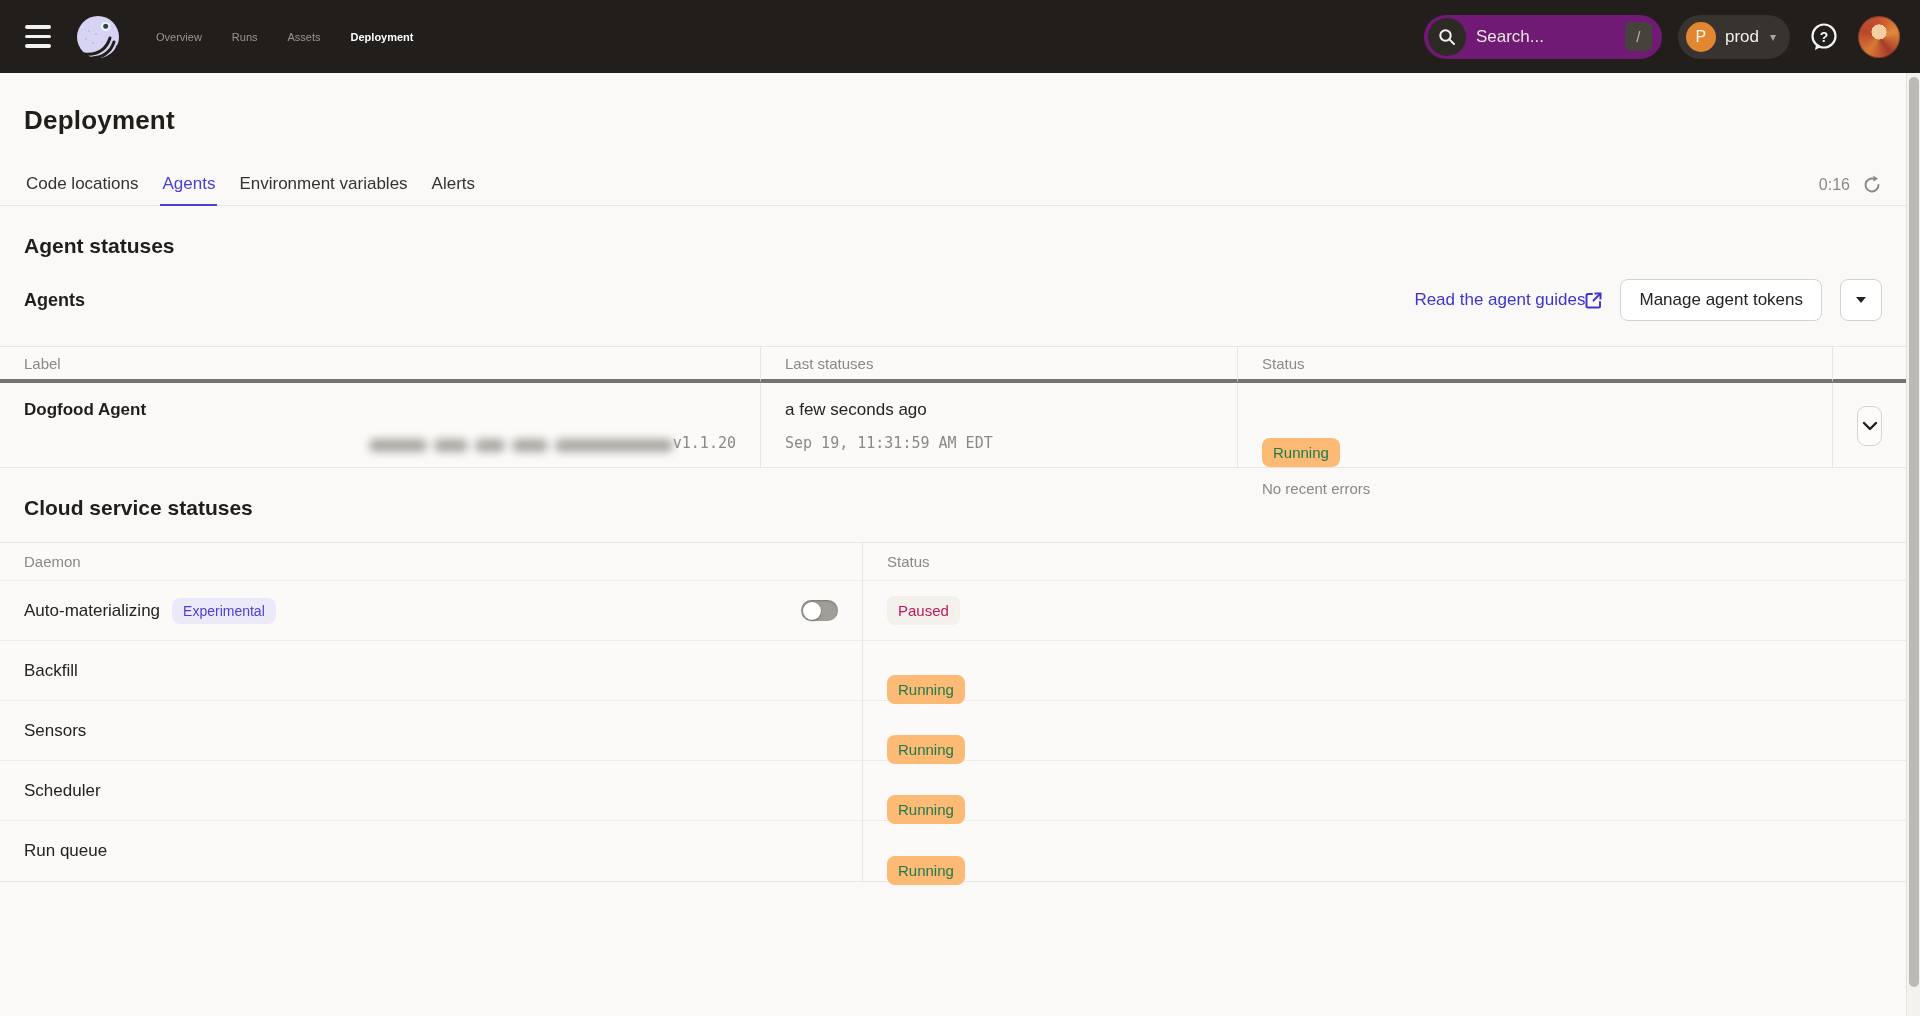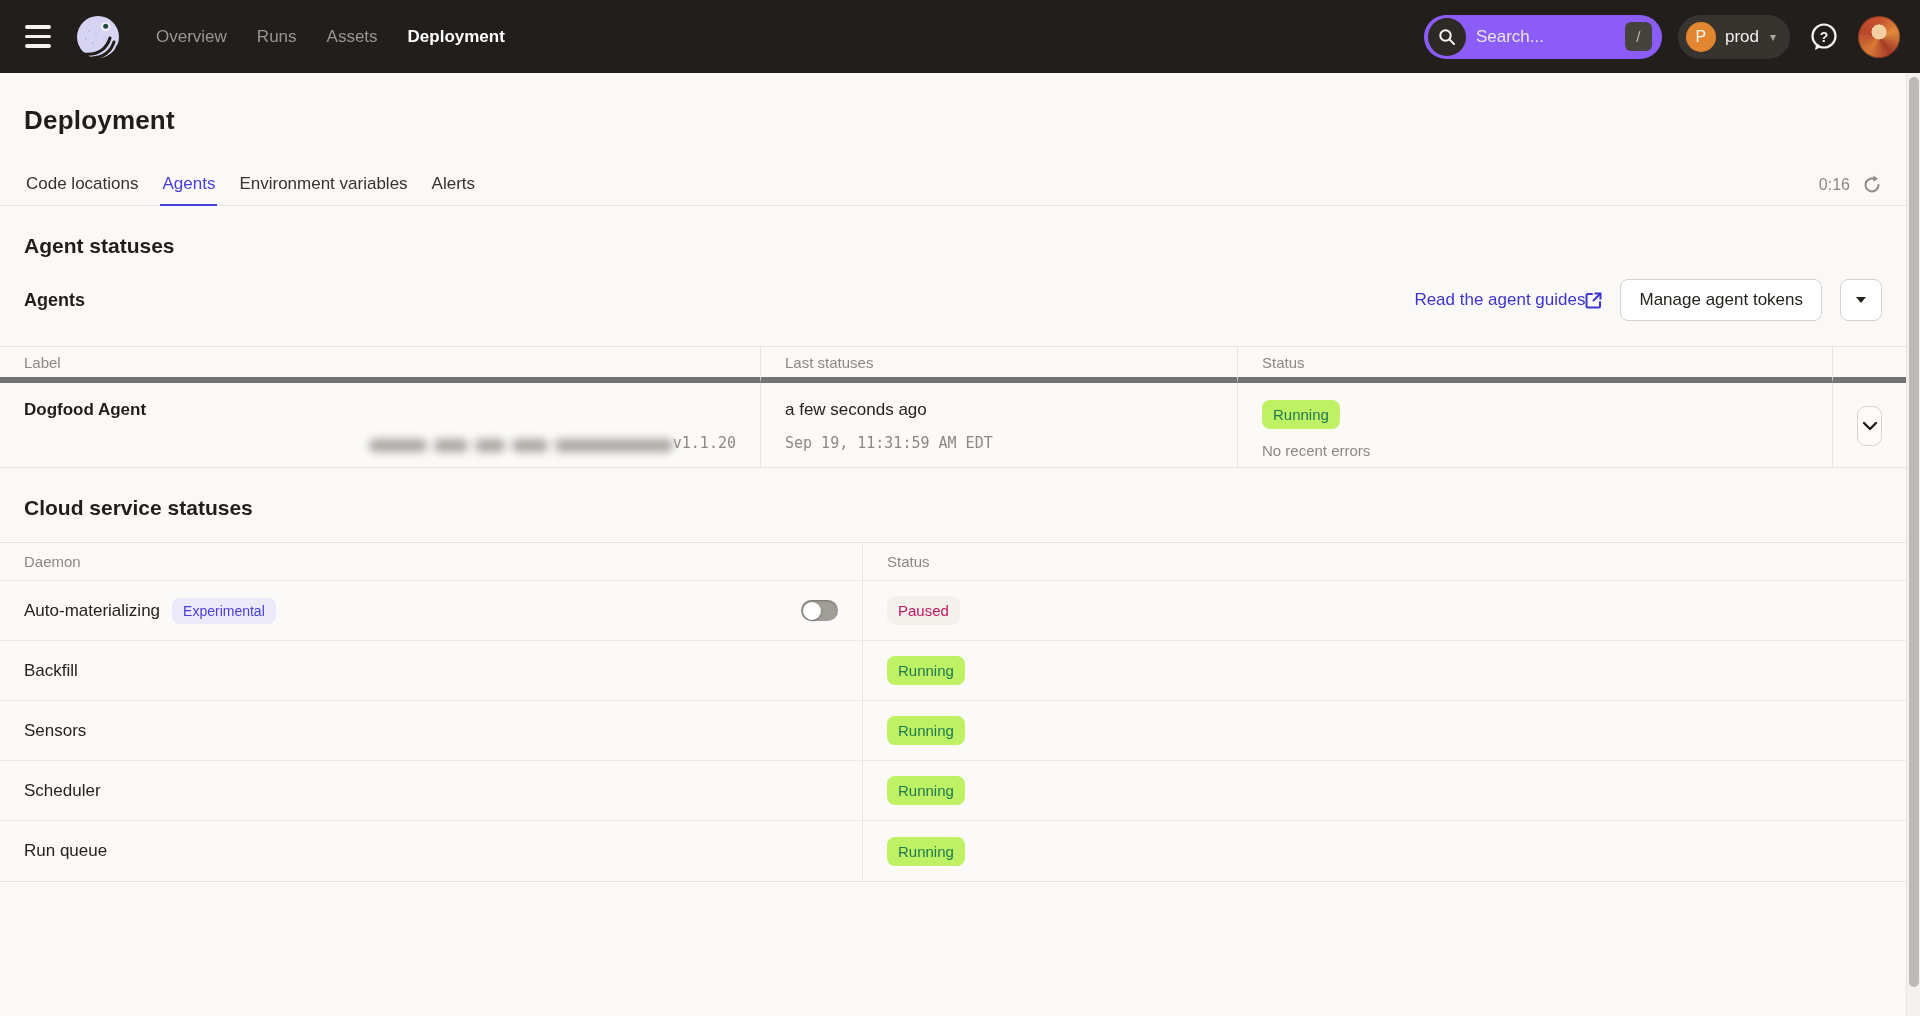--- a/index.html
+++ b/index.html
@@ -10,24 +10,24 @@
   
   .topnav {
     height:73px; background:#221E1B; display:flex; align-items:center;
     padding:0 20px 0 18px; gap:8px;
   }
   .hamburger { width:40px; height:40px; background:none; border:none; cursor:pointer;
     display:flex; flex-direction:column; justify-content:center; gap:6px; align-items:center; }
   .hamburger span { display:block; width:26px; height:3.5px; background:#F5F3F1; border-radius:2px; }
   .logo { width:48px; height:48px; margin:0 14px 0 8px; display:flex; align-items:center; justify-content:center; }
   .navlinks { display:flex; align-items:center; gap:30px; margin-left:12px; }
-  .navlink { font-size:17px; color:#9A958F; text-decoration:none; background:none; border:none; cursor:pointer; font-family:inherit; }
+  .navlink { font-size:11px; color:#9A958F; text-decoration:none; background:none; border:none; cursor:pointer; font-family:inherit; }
   .navlink.active { color:#FFFFFF; font-weight:700; }
   .nav-right { margin-left:auto; display:flex; align-items:center; gap:16px; }
-  .searchbox { width:238px; height:44px; background:#8b5cf6; border-radius:22px; display:flex; align-items:center; padding:0 10px 0 4px; cursor:text;justify-content:center; }
+  .searchbox { width:238px; height:44px; background:#701a75; border-radius:22px; display:flex; align-items:center; padding:0 10px 0 4px; cursor:text;justify-content:center; }
   .search-iconwrap { width:38px; height:38px; border-radius:50%; background:#2D2925; display:flex; align-items:center; justify-content:center; }
   .search-placeholder { color:#E9E6E2; font-size:17px; margin-left:10px; flex:1; }
   .slash-badge { width:27px; height:29px; background:#46423C; border-radius:6px; color:#BAB6B0;
     display:flex; align-items:center; justify-content:center; font-size:15px; }
   .org-chip { height:44px; background:#37332E; border:none; border-radius:22px; display:flex; align-items:center;
     gap:9px; padding:0 14px 0 8px; cursor:pointer; font-family:inherit; }
   .org-avatar { width:30px; height:30px; border-radius:50%; background:#E2872F; color:#FDF6EE;
     display:flex; align-items:center; justify-content:center; font-size:16px; font-weight:400; }
   .org-name { color:#F2EFEB; font-size:17px; }
   .org-chip .chev { color:#A9A49E; font-size:12px; margin-left:2px; }
@@ -63,34 +63,34 @@
   .btn { background:#FFFFFF; border:1px solid #D6D3CE; border-radius:8px; height:42px; font-size:17px;
     color:#26231F; font-family:inherit; cursor:pointer; display:flex; align-items:center; justify-content:center; }
   .btn-manage { padding:0 18px; }
   .btn-caret { width:42px; }
   .btn-caret .tri { width:0; height:0; border-left:5px solid transparent; border-right:5px solid transparent; border-top:6px solid #26231F; }
 
   
   .agents-table { margin-top:24px; width:1906px; border-top:1px solid #E8E6E2; border-bottom:1px solid #E8E6E2;
     display:grid; grid-template-columns:760px 477px 595px 74px; background:#FBFAF8; }
   .agents-table .hcell { height:36px; display:flex; align-items:center; padding:0 24px; font-size:15px; color:#8C8883;
-    border-bottom:6px solid #737373; }
+    border-bottom:4px solid #737373; }
   .agents-table .cell { padding:17px 24px 15px 24px; height:84px; }
   .colline { border-left:1px solid #E8E6E2; }
   .agent-label-cell { display:flex; flex-direction:row; justify-content:space-between; }
   .agent-name { font-size:17px; font-weight:700; color:#211E1A; }
   .agent-subline { display:flex; align-items:flex-end; justify-content:space-between; }
   .redacted { display:flex; gap:7px; align-items:center; filter:blur(4px); }
   .redacted i { display:block; height:13px; background:#ABA7A2; border-radius:6px; }
   .agent-version { font-size:15px; color:#8C8883; }
   .hb-rel { font-size:17px; color:#26231F; }
   .hb-time { font-size:15px; color:#8C8883; margin-top:14px; }
   .status-cell .note { font-size:15px; color:#8C8883; margin-top:13px; }
   .badge { display:inline-flex; align-items:center; height:29px; padding:0 11px; border-radius:8px; font-size:15px; }
-  .badge-running { background:#bef264; color:#1E7B4F; }
+  .badge-running { background:#fdba74; color:#1E7B4F;margin-top:38px; }
   .badge-paused { background:#F4F1ED; color:#be185d; }
   .badge-exp { background:#ECEAF9; color:#4B40D6; font-size:14px; height:26px; }
   .row-caret-cell { display:flex; align-items:center; justify-content:center; }
   .row-caret-btn { width:44px; height:40px; background:#FDFCFB; border:1px solid #D6D3CE; border-radius:9px;
     cursor:pointer; display:flex; align-items:center; justify-content:center; }
 
   
   .cloud-table { margin-top:22px; width:1906px; border-top:1px solid #E8E6E2; border-bottom:1px solid #E8E6E2;
     display:grid; grid-template-columns:862px 1044px; background:#FBFAF8; }
   .cloud-table .hcell { height:38px; display:flex; align-items:center; padding:0 24px; font-size:15px; color:#8C8883;

